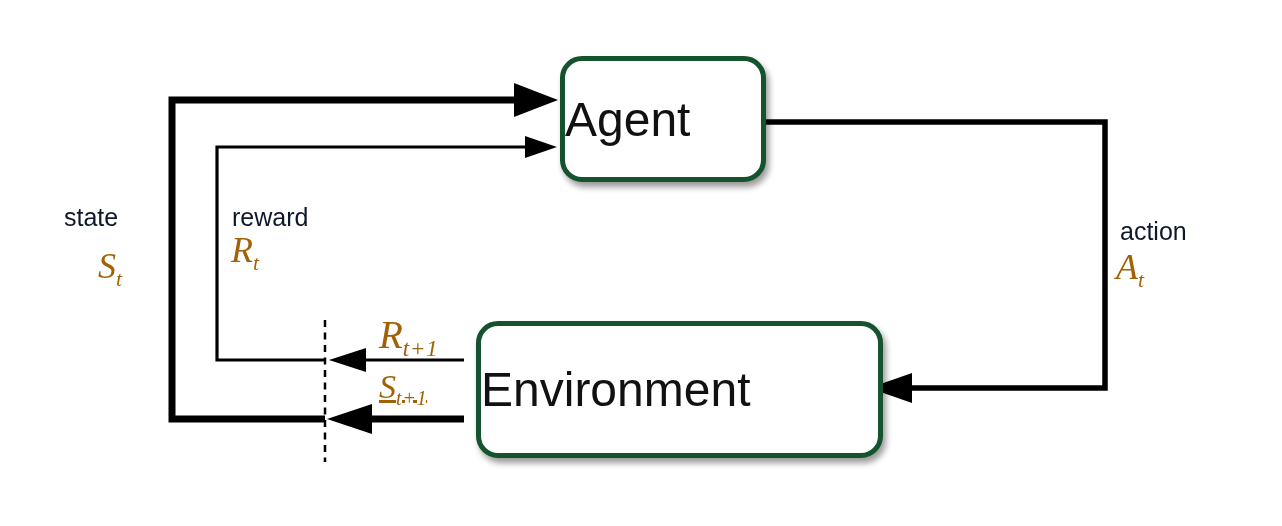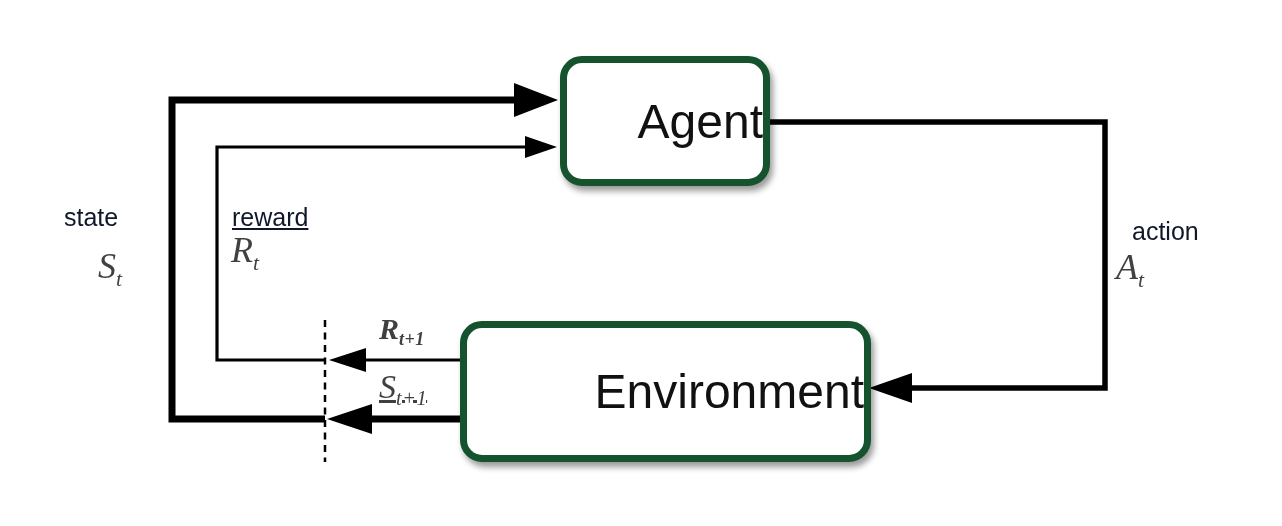--- a/index.html
+++ b/index.html
@@ -17,52 +17,52 @@
   }
   .wires {
     position: absolute;
     inset: 0;
     width: 1282px;
     height: 526px;
   }
   .node-box {
     position: absolute;
     background: #ffffff;
-    border: 7px solid #14532d;
+    border: 5px solid #14532d;
     border-radius: 22px;
     box-shadow: 3px 5px 6px rgba(0,0,0,0.40);
     display: flex;
     align-items: center;
-    justify-content: flex-end;
+    justify-content: flex-start;
     color: #111111;
     z-index: 2;
   }
   .node-agent {
     left: 560px; top: 56px;
     width: 196px; height: 116px;
     font-size: 48px;
   }
   .node-environment {
-    left: 460px; top: 321px;
+    left: 476px; top: 321px;
     width: 397px; height: 127px;
     font-size: 48px;
   }
   .word-label {
     position: absolute;
     font-size: 25px;
     color: #0f172a;
     white-space: nowrap;
     z-index: 3;
   }
   .math-label {
     position: absolute;
     font-family: "Liberation Serif", serif;
     font-style: italic;
     font-size: 36px;
-    color: #404040;
+    color: #a16207;
     white-space: nowrap;
     z-index: 3;
   }
   .math-label sub {
     font-size: 0.60em;
     line-height: 0;
     vertical-align: -0.35em;
     letter-spacing: 0.5px;
   }
 </style>
@@ -95,23 +95,23 @@
     <span>Agent</span>
   </div>
 
   <div class="node-box node-environment">
     <span>Environment</span>
   </div>
 
   <div class="word-label" style="left:64px; top:203px;">state</div>
   <div class="math-label" style="left:98px; top:245px;"><span>S</span><sub>t</sub></div>
 
-  <div class="word-label" style="left:232px; top:203px;text-decoration:underline;">reward</div>
+  <div class="word-label" style="left:232px; top:203px;">reward</div>
   <div class="math-label" style="left:231px; top:229px;"><span>R</span><sub>t</sub></div>
 
-  <div class="word-label" style="left:1120px; top:217px;margin-left:12px;">action</div>
+  <div class="word-label" style="left:1120px; top:217px;">action</div>
   <div class="math-label" style="left:1116px; top:246px;"><span>A</span><sub>t</sub></div>
 
-  <div class="math-label" style="left:379px; top:312px; font-size:30px;font-weight:bold;"><span>R</span><sub>t+1</sub></div>
+  <div class="math-label" style="left:379px; top:312px; font-size:39px;"><span>R</span><sub>t+1</sub></div>
 
   <div class="math-label" style="left:379px; top:368px; font-size:34px;text-decoration:underline;"><span>S</span><sub>t+1</sub></div>
 
 </div>
 
 </body></html>

